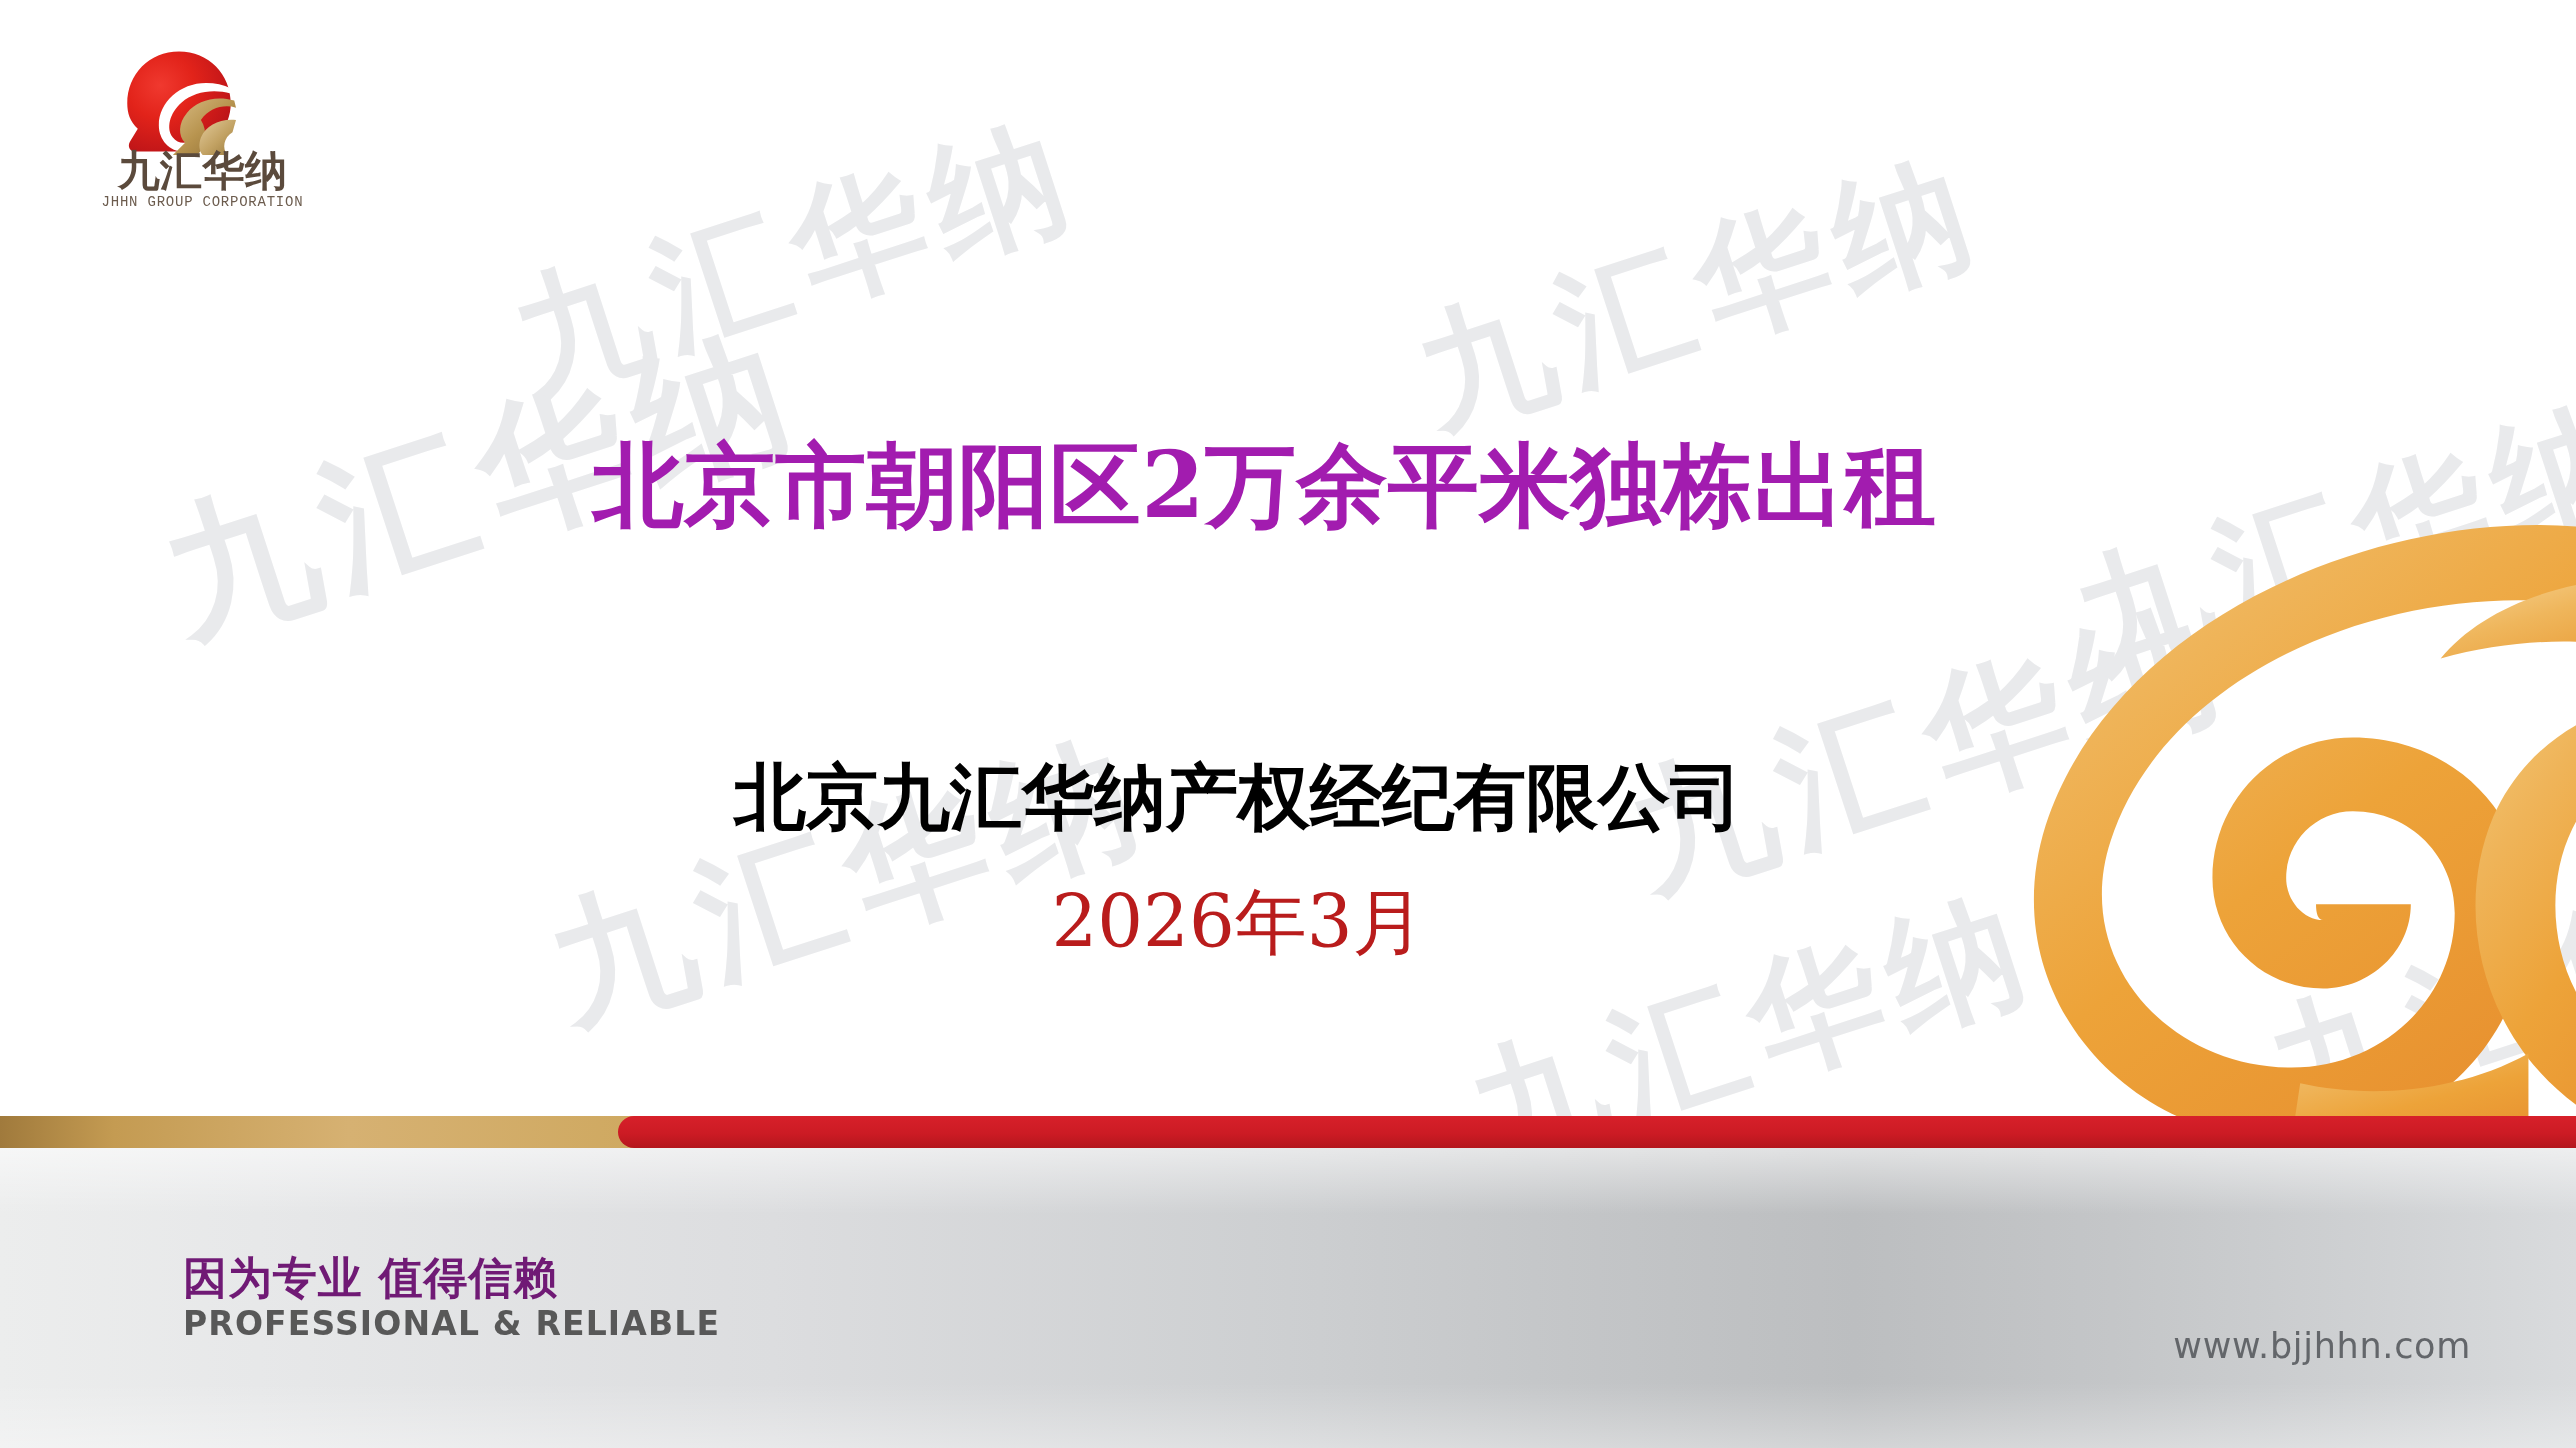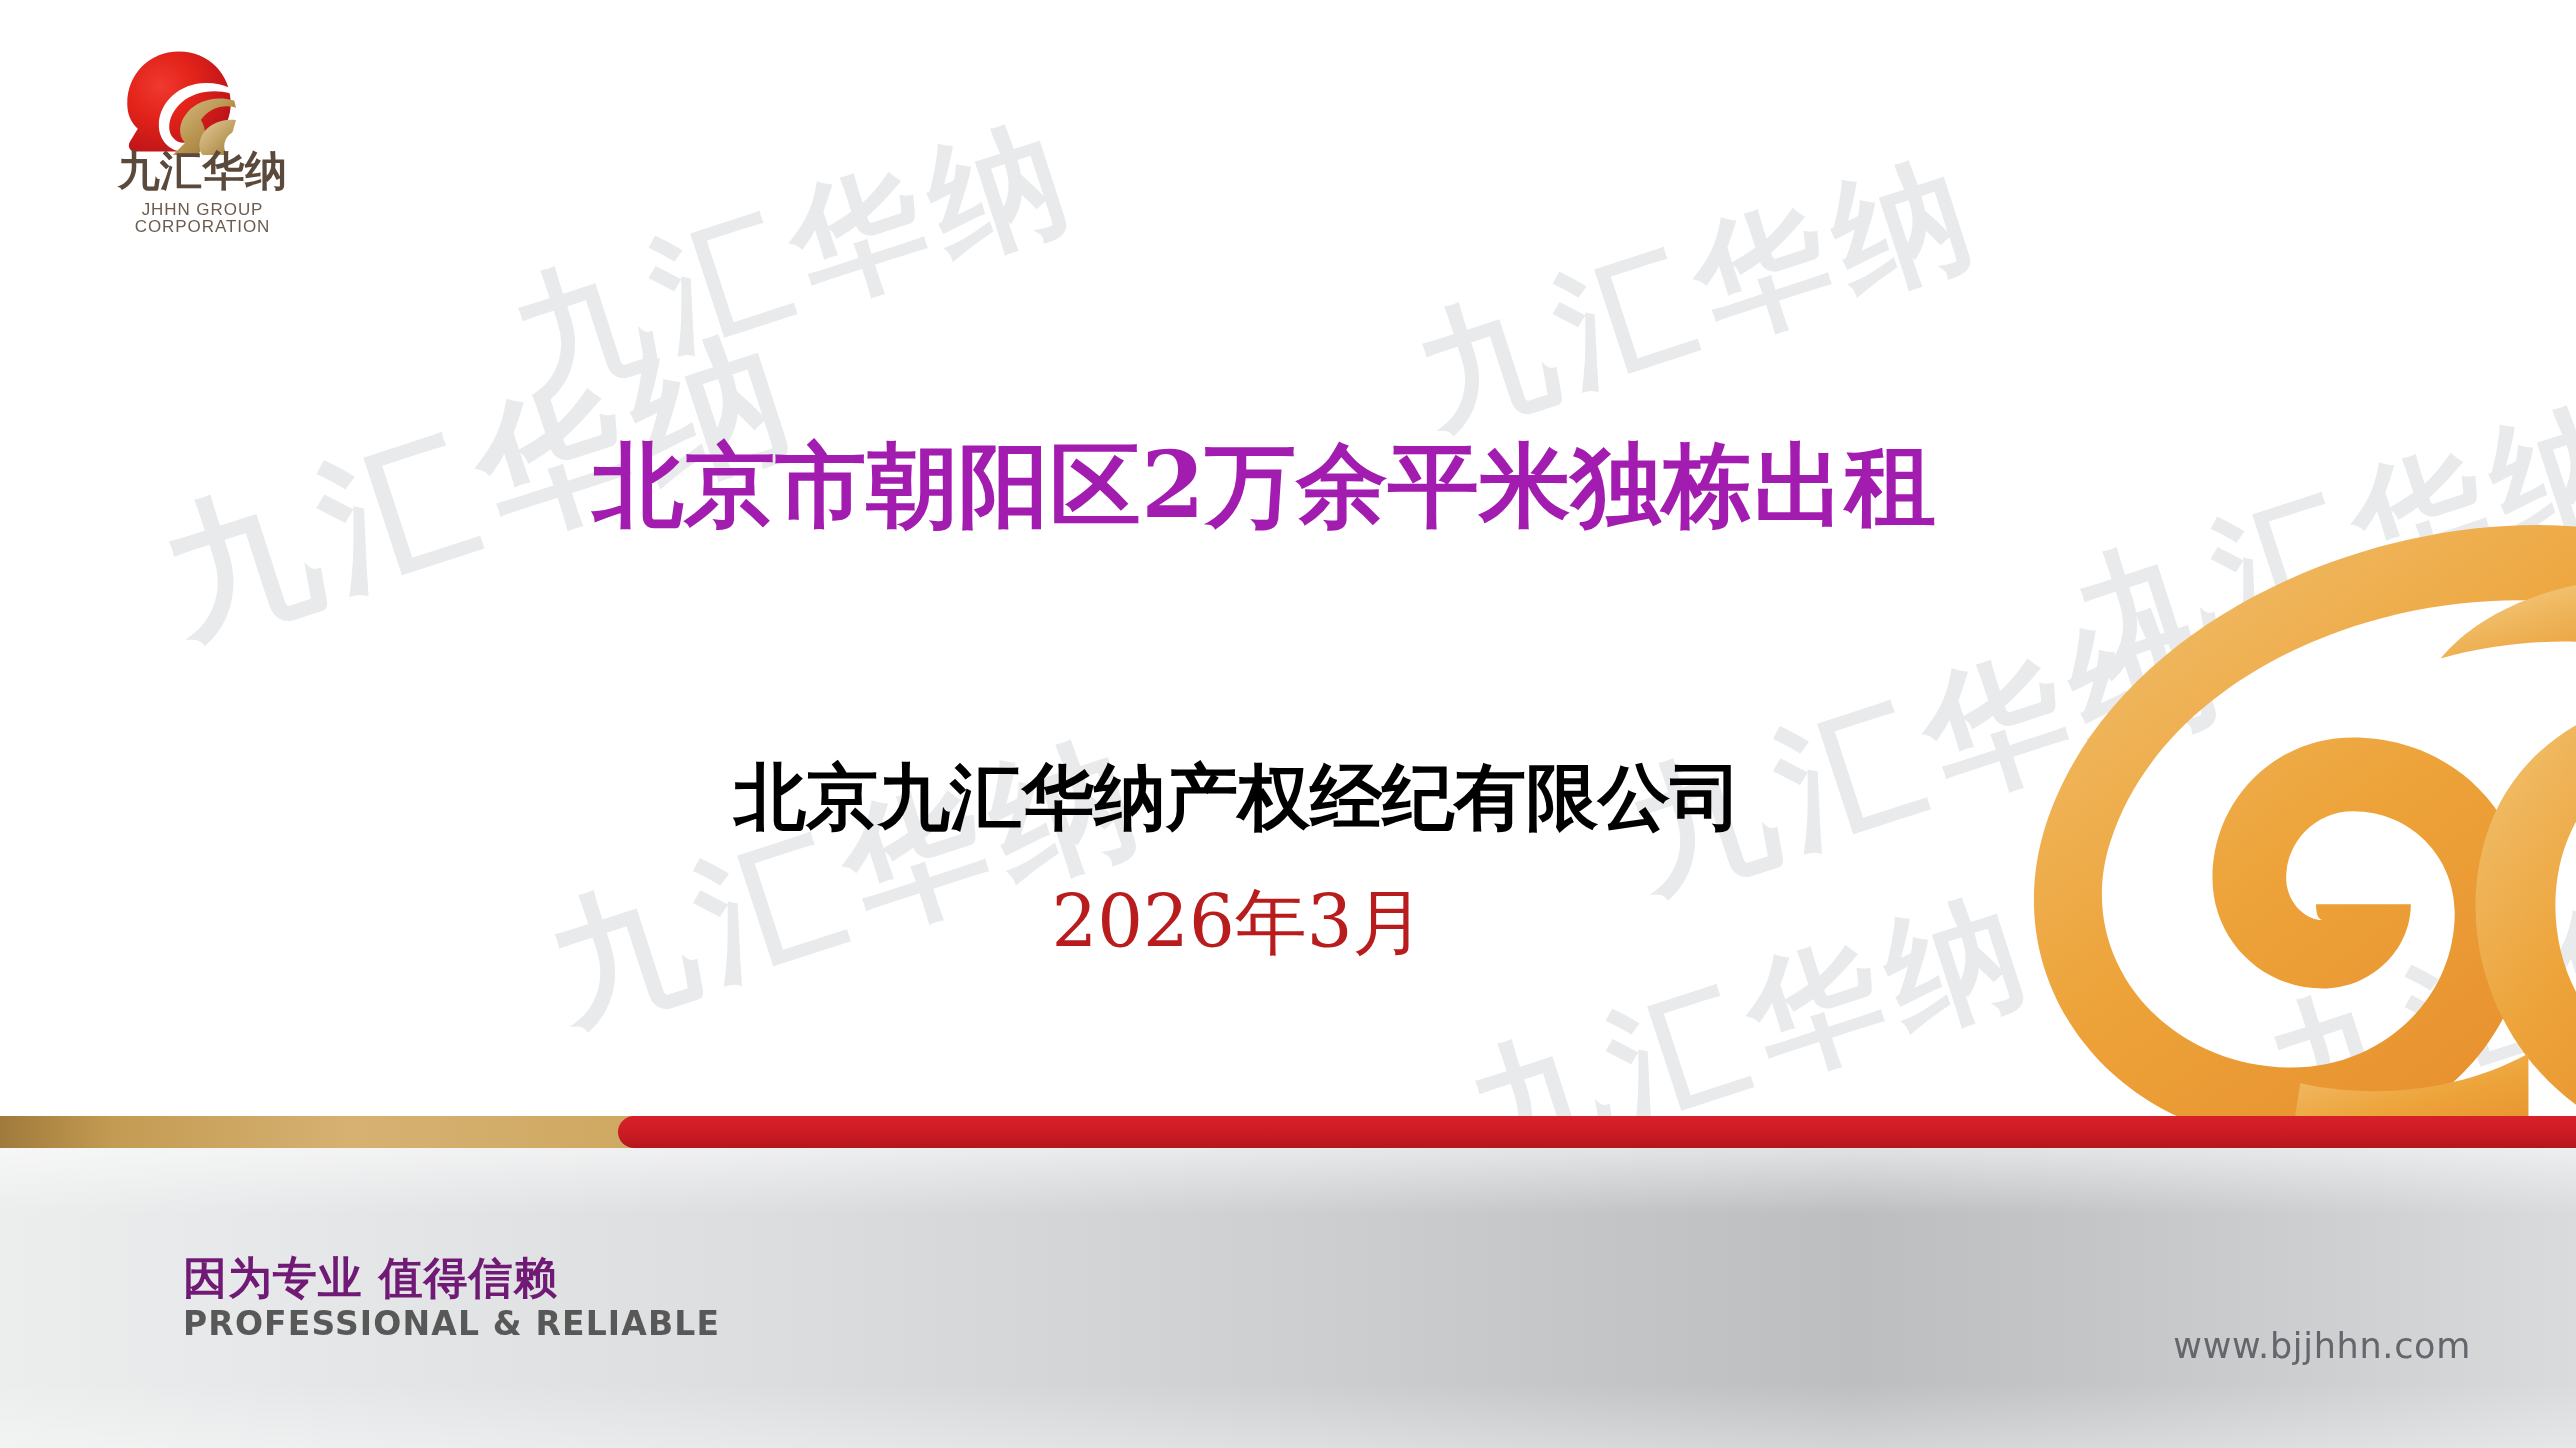--- a/index.html
+++ b/index.html
@@ -65,24 +65,24 @@
     display: block;
     font-family: "DejaVu Sans", "Liberation Sans", sans-serif;
     font-weight: 700;
     font-size: 42px;
     line-height: 1;
     color: #5b4a3c;
     letter-spacing: 0.01em;
   }
   #brand-logo .wordmark .en {
     display: block;
-    margin-top: 9px;
-    font-family: Liberation Sans, sans-serif;
+    margin-top: 3px;
+    font-family: Liberation Mono, monospace;
     font-weight: 400;
-    font-size: 17px;
+    font-size: 14px;
     line-height: 1;
     color: #6c5c4e;
     letter-spacing: 0.055em;
   }
 
   
   #decor-spiral {
     position: absolute;
     left: 1914px;
     top: 474px;

